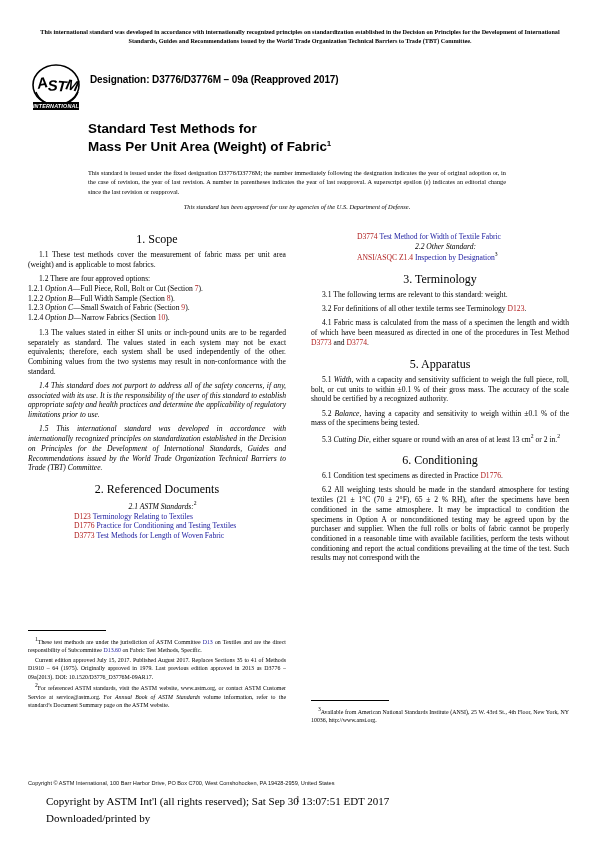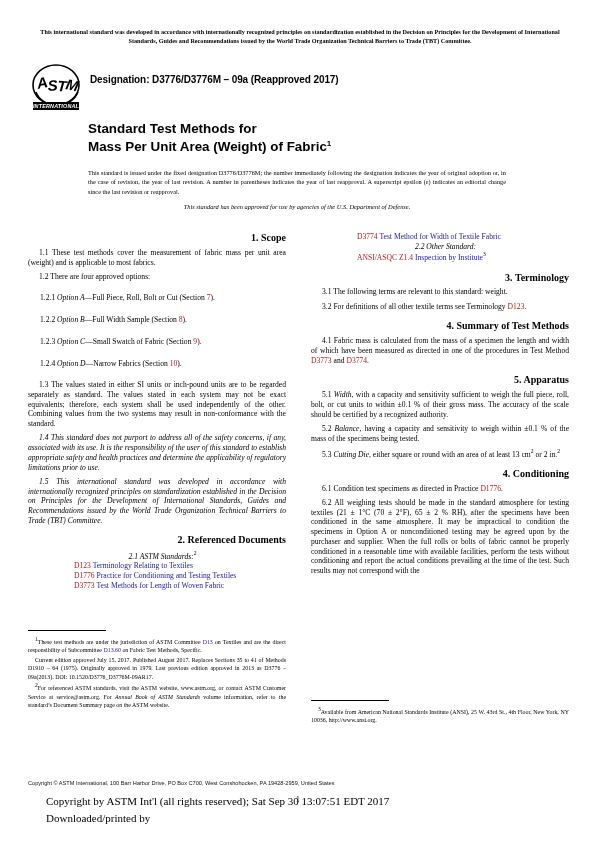--- a/index.html
+++ b/index.html
@@ -98,35 +98,35 @@
     top: 232px;
     width: 258px;
     font-size: 7.6px;
     line-height: 1.28;
     text-align: justify;
   }
   .col-left  { left: 28px; }
   .col-right { left: 311px; }
 
   h2.sect {
-    font-size: 10px;
-    font-weight: bold;
+    font-size: 12px;
+    font-weight: normal;
     margin: 9px 0 3px 0;
-    text-align: right;
+    text-align: center;
   }
   h2.sect.first { margin-top: 0; }
 
   p.para {
     margin: 0 0 0 0;
     text-indent: 11px;
     text-align: justify;
   }
   p.para + p.para { margin-top: 4.5px; }
   p.tight { text-indent: 11px; margin: 0; text-align: center; }
-  p.sub { text-indent: 0; margin: 12px; text-align: left; }
+  p.sub { text-indent: 0; margin: 0; text-align: left; }
   p.ital { font-style: italic; }
 
   .ref-line { margin: 0; text-align: left; padding-left: 46px; }
 
   .red  { color: #b02020; }
   .blue { color: #2020a0; }
   .ital { font-style: italic; }
   sup { font-size: 5.6px; vertical-align: super; }
 
   
@@ -252,46 +252,45 @@
 
     <p class="ref-line">
       <span class="red">D3774</span>
       <span class="blue">Test Method for Width of Textile Fabric</span>
     </p>
     <p class="tight">
       <span class="ital">2.2  Other Standard:</span>
     </p>
     <p class="ref-line">
       <span class="red">ANSI/ASQC Z1.4</span>
-      <span class="blue">Inspection by Institute</span><sup>3</sup>
+      <span class="blue">Inspection by Designation</span><sup>3</sup>
     </p>
 
     <h2 class="sect">3. Terminology</h2>
     <p class="para">3.1 The following terms are relevant to this standard: weight.</p>
     <p class="para">
       <span>3.2 For definitions of all other textile terms see Terminology </span><span class="red">D123</span><span>.</span>
     </p>
 
-    <h2 class="sect">4. Summary of Test Methods</h2>
     <p class="para">
       <span>4.1 Fabric mass is calculated from the mass of a specimen the length and width of which have been measured as directed in one of the procedures in Test Method </span><span class="red">D3773</span><span> and </span><span class="red">D3774</span><span>.</span>
     </p>
 
     <h2 class="sect">5. Apparatus</h2>
     <p class="para">
       <span>5.1 </span><span class="ital">Width</span><span>, with a capacity and sensitivity sufficient to weigh the full piece, roll, bolt, or cut units to within ±0.1 % of their gross mass. The accuracy of the scale should be certified by a recognized authority.</span>
     </p>
     <p class="para">
       <span>5.2 </span><span class="ital">Balance</span><span>, having a capacity and sensitivity to weigh within ±0.1 % of the mass of the specimens being tested.</span>
     </p>
     <p class="para">
       <span>5.3 </span><span class="ital">Cutting Die</span><span>, either square or round with an area of at least 13 cm</span><sup>2</sup><span> or 2 in.</span><sup>2</sup>
     </p>
 
-    <h2 class="sect">4. Conditioning</h2>
+    <h2 class="sect">6. Conditioning</h2>
     <p class="para">
       <span>6.1 Condition test specimens as directed in Practice </span><span class="red">D1776</span><span>.</span>
     </p>
     <p class="para">6.2 All weighing tests should be made in the standard atmosphere for testing textiles (21 ± 1°C (70 ± 2°F), 65 ± 2 % RH), after the specimens have been conditioned in the same atmosphere. It may be impractical to condition the specimens in Option A or nonconditioned testing may be agreed upon by the purchaser and supplier. When the full rolls or bolts of fabric cannot be properly conditioned in a reasonable time with available facilities, perform the tests without conditioning and report the actual conditions prevailing at the time of the test. Such results may not correspond with the</p>
   </div>
 
   <div class="footnote-block left">
     <div class="fn-rule"></div>
     <p>
       <sup>1</sup><span>These test methods are under the jurisdiction of ASTM Committee </span><span class="blue">D13</span><span> on Textiles and are the direct responsibility of Subcommittee </span><span class="blue">D13.60</span><span> on Fabric Test Methods, Specific.</span>

